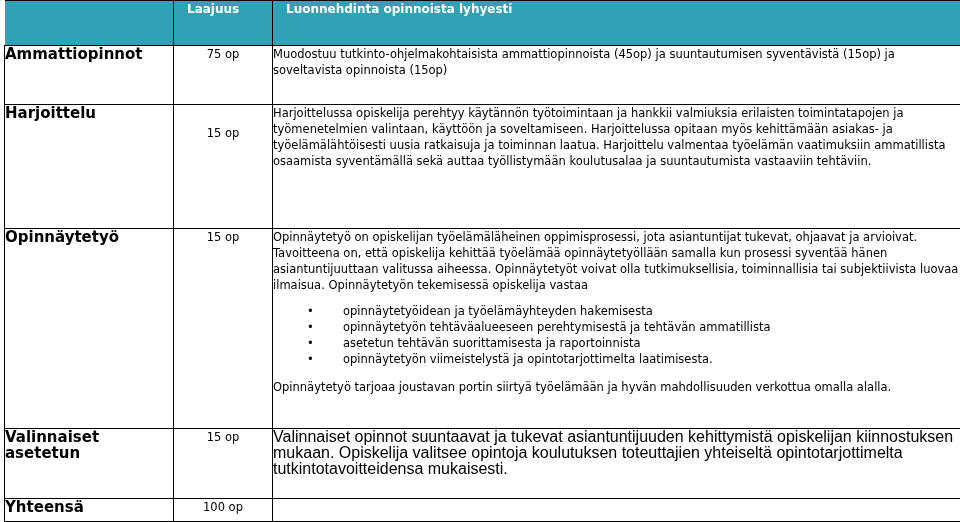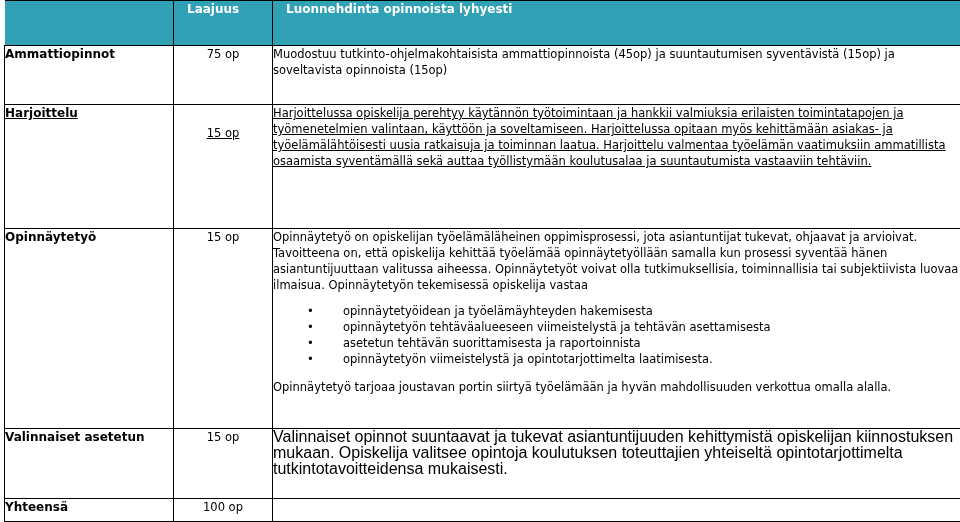--- a/index.html
+++ b/index.html
@@ -28,26 +28,26 @@
     font-weight: bold;
     text-align: left;
     height: 44px;
     vertical-align: middle;
     border-top: none;
     font-size: 12px;
   }
   thead th:first-child { border-left: none; }
   thead th.scope { padding-left: 13px; }
   thead th.desc { padding-left: 13px; }
-  td.name { font-weight: bold; padding: 4px 8px 0 11px; font-size: 12px; }
+  td.name { font-weight: bold; padding: 4px 8px 0 11px; font-size: 15px; }
   td.credits { text-align: center; padding-top: 4px; }
   td.desc { padding: 4px 10px 0 12px; }
   td:first-child { border-left: 1px solid #000; }
   tr.r1 td { height: 58px; }
-  tr.r2 td { height: 103px; text-decoration: underline; }
+  tr.r2 td { height: 103px; }
   tr.r2 td.credits { padding-top: 20px; }
   tr.r3 td { height: 199px; }
   tr.r4 td { height: 69px; }
   tr.r5 td { height: 22px; }
   ul.bullets { margin: 10px 0 12px 0; padding: 0; list-style: none; }
   ul.bullets li { position: relative; padding-left: 70px; line-height: 16px; }
   ul.bullets li .dot { position: absolute; left: 34px; top: 0; }
   p.para { margin: 0; }
   td.desc.arial { font-family: "Liberation Sans", sans-serif; font-size: 16px; }
 </style>
@@ -78,21 +78,21 @@
       <td class="credits">15 op</td>
       <td class="desc">Harjoittelussa opiskelija perehtyy käytännön työtoimintaan ja hankkii valmiuksia erilaisten toimintatapojen ja työmenetelmien valintaan, käyttöön ja soveltamiseen.  Harjoittelussa opitaan myös kehittämään asiakas- ja työelämälähtöisesti uusia ratkaisuja ja toiminnan laatua.  Harjoittelu valmentaa työelämän vaatimuksiin ammatillista osaamista syventämällä sekä auttaa työllistymään koulutusalaa ja suuntautumista vastaaviin tehtäviin.</td>
     </tr>
     <tr class="r3">
       <td class="name">Opinnäytetyö</td>
       <td class="credits">15 op</td>
       <td class="desc">
         <p class="para">Opinnäytetyö on opiskelijan työelämäläheinen oppimisprosessi, jota asiantuntijat tukevat, ohjaavat ja arvioivat. Tavoitteena on, että opiskelija kehittää työelämää opinnäytetyöllään samalla kun prosessi syventää hänen asiantuntijuuttaan valitussa aiheessa.  Opinnäytetyöt voivat olla tutkimuksellisia, toiminnallisia tai subjektiivista luovaa ilmaisua. Opinnäytetyön tekemisessä opiskelija vastaa</p>
         <ul class="bullets">
           <li><span class="dot">•</span><span>opinnäytetyöidean ja työelämäyhteyden hakemisesta</span></li>
-          <li><span class="dot">•</span><span>opinnäytetyön tehtäväalueeseen viimeistelystä ja tehtävän asettamisesta</span></li>
+          <li><span class="dot">•</span><span>opinnäytetyön tehtäväalueeseen perehtymisestä ja tehtävän ammatillista</span></li>
           <li><span class="dot">•</span><span>asetetun tehtävän suorittamisesta ja raportoinnista</span></li>
           <li><span class="dot">•</span><span>opinnäytetyön viimeistelystä ja opintotarjottimelta laatimisesta.</span></li>
         </ul>
         <p class="para">Opinnäytetyö tarjoaa joustavan portin siirtyä työelämään ja hyvän mahdollisuuden verkottua omalla alalla.</p>
       </td>
     </tr>
     <tr class="r4">
       <td class="name">Valinnaiset asetetun</td>
       <td class="credits">15 op</td>
       <td class="desc arial">Valinnaiset opinnot suuntaavat ja tukevat asiantuntijuuden kehittymistä opiskelijan kiinnostuksen mukaan. Opiskelija valitsee opintoja koulutuksen toteuttajien yhteiseltä opintotarjottimelta tutkintotavoitteidensa mukaisesti.</td>

